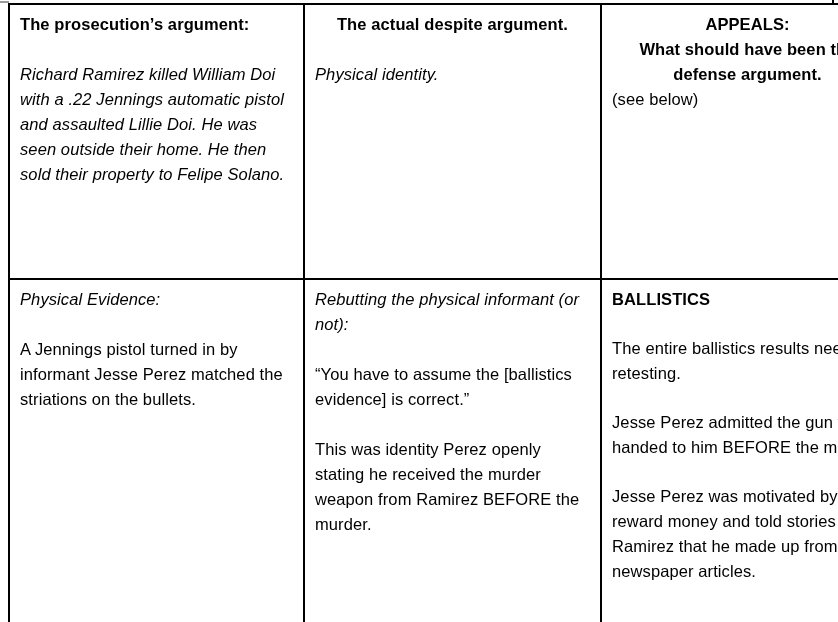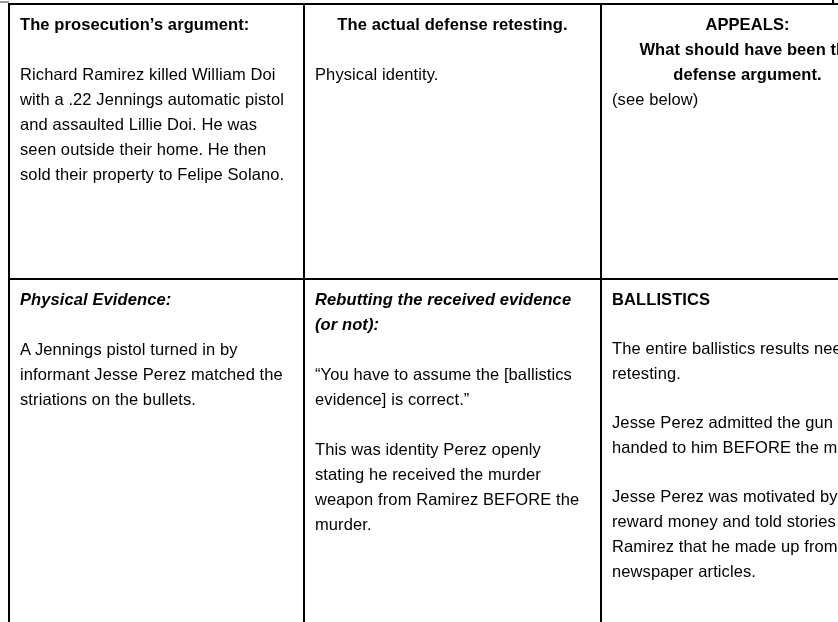--- a/index.html
+++ b/index.html
@@ -69,22 +69,22 @@
     margin: 0;
     font-size: 16.5px;
     line-height: 25px;
     letter-spacing: 0.1px;
   }
   .gap { height: 25px; }
   .gap-sm { height: 24px; }
 
   .hdr-bold      { font-weight: bold; }
   .hdr-center    { text-align: center; }
-  .body-italic   { }
-  .hdr-bolditalic{ font-weight: bold; font-style: italic; }
+  .body-italic   { font-style: italic; }
+  .hdr-bolditalic{ font-weight: normal; font-style: italic; }
 </style>
 </head>
 <body>
 
 <div class="page">
 
   <div class="corner-handle"></div>
   <div class="right-edge-rule"></div>
 
   <table class="tbl">
@@ -92,21 +92,21 @@
 
       <tr class="row1">
 
         <td class="col1">
           <p class="p hdr-bold">The prosecution’s argument:</p>
           <div class="gap"></div>
           <p class="p body-italic">Richard Ramirez killed William Doi with a .22 Jennings automatic pistol and assaulted Lillie Doi. He was seen outside their home. He then sold their property to Felipe Solano.</p>
         </td>
 
         <td class="col2">
-          <p class="p hdr-bold hdr-center">The actual defense retesting.</p>
+          <p class="p hdr-bold hdr-center">The actual despite argument.</p>
           <div class="gap"></div>
           <p class="p body-italic">Physical identity.</p>
         </td>
 
         <td class="col3">
           <p class="p hdr-bold hdr-center">APPEALS:</p>
           <p class="p hdr-bold hdr-center">What should have been the defense argument.</p>
           <p class="p">(see below)</p>
         </td>
 
@@ -114,21 +114,21 @@
 
       <tr class="row2">
 
         <td class="col1">
           <p class="p hdr-bolditalic">Physical Evidence:</p>
           <div class="gap"></div>
           <p class="p">A Jennings pistol turned in by informant Jesse Perez matched the striations on the bullets.</p>
         </td>
 
         <td class="col2">
-          <p class="p hdr-bolditalic">Rebutting the received evidence (or not):</p>
+          <p class="p hdr-bolditalic">Rebutting the physical informant (or not):</p>
           <div class="gap"></div>
           <p class="p">“You have to assume the [ballistics evidence] is correct.”</p>
           <div class="gap"></div>
           <p class="p">This was identity Perez openly stating he received the murder weapon from Ramirez BEFORE the murder.</p>
         </td>
 
         <td class="col3">
           <p class="p hdr-bold">BALLISTICS</p>
           <div class="gap-sm"></div>
           <p class="p">The entire ballistics results needed retesting.</p>

